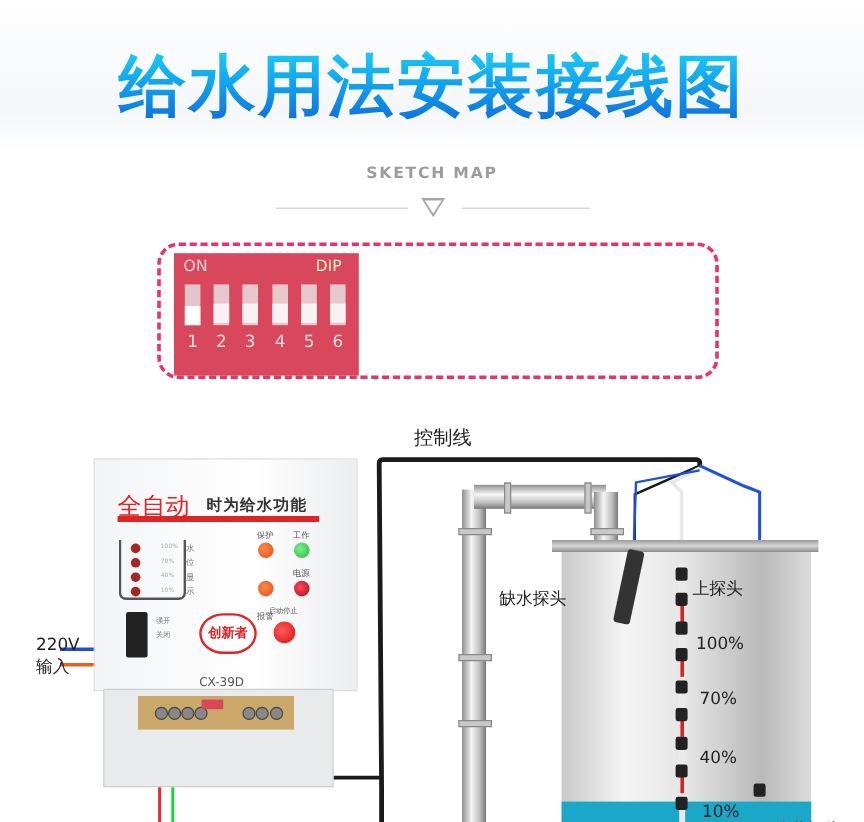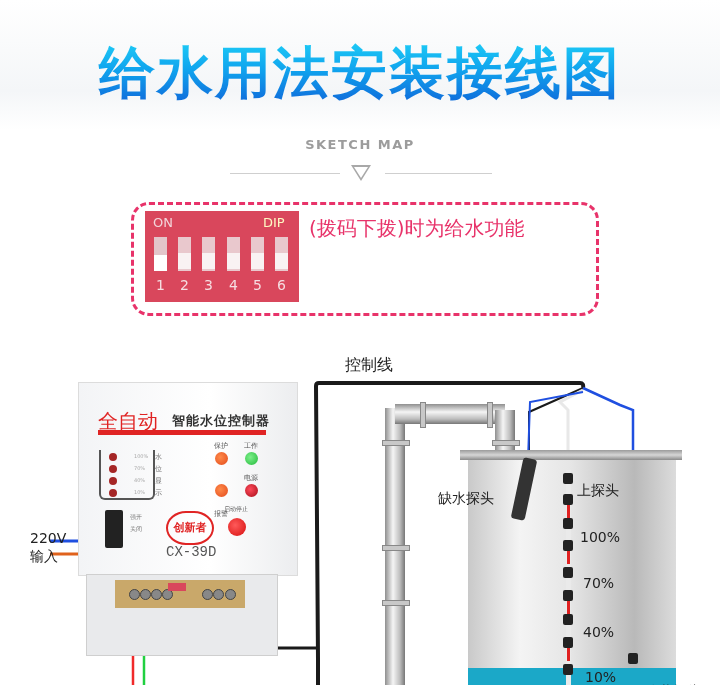--- a/index.html
+++ b/index.html
@@ -6,21 +6,21 @@
   body{width:720px;height:685px;position:relative;overflow:hidden;background:#ffffff;font-family:"DejaVu Sans",sans-serif;}
   .abs{position:absolute;}
   .hero-bg{left:0;top:0;width:720px;height:130px;background:linear-gradient(#ffffff 0%,#f4f6f8 70%,#ffffff 100%);}
   .title{left:0;top:38px;width:720px;text-align:center;font-size:56px;font-weight:bold;letter-spacing:2px;
     background:linear-gradient(#1fd0f7 0%,#10a4ee 45%,#0f63d8 100%);-webkit-background-clip:text;background-clip:text;color:transparent;line-height:70px;}
   .sketch{left:0;top:137px;width:720px;text-align:center;font-size:13px;font-weight:bold;letter-spacing:1.5px;color:#9c9c9c;}
   .hr{height:1px;background:#cfcfcf;top:173px;}
   .tri{left:351px;top:165px;width:0;height:0;border-left:10px solid transparent;border-right:10px solid transparent;border-top:16px solid #a8a8a8;}
   .tri-inner{left:354px;top:167px;width:0;height:0;border-left:7px solid transparent;border-right:7px solid transparent;border-top:11px solid #ffffff;}
   .dashbox{left:131px;top:202px;width:462px;height:108px;border:3px dashed #e8336a;border-radius:18px;}
-  .dip{left:145px;top:211px;width:154px;height:91px;background:#d9475c;}
+  .dip{left:145px;top:211px;width:154px;height:102px;background:#d9475c;}
   .dip .on{left:8px;top:4px;font-size:13px;color:#f3d5da;}
   .dip .diplbl{left:118px;top:4px;font-size:13px;color:#fef9c3;}
   .sw{width:13px;height:34px;top:26px;background:#e9c8cd;}
   .sw .knob{position:absolute;left:0;top:16px;width:13px;height:16px;background:#f9f2f3;}
   .sw.off .knob{top:17px;background:#ffffff;}
   .sw.off{background:#e3c5ca;}
   .dnum{top:66px;font-size:14px;color:#f6dde1;width:13px;text-align:center;}
   .desc{left:309px;top:215px;font-size:20px;line-height:26px;color:#e8336a;}
   
   .ctrl-label{left:345px;top:355px;font-size:16px;color:#222;}
@@ -30,21 +30,21 @@
   .brand-small{left:172px;top:412px;font-size:13px;font-weight:bold;color:#333;letter-spacing:1px;}
   .redstrip{left:98px;top:430px;width:168px;height:5px;background:#e02424;}
   .lvlbox{left:99px;top:450px;width:52px;height:48px;border:2px solid #555;border-top:none;border-radius:0 0 6px 6px;}
   .lvl-led{width:8px;height:8px;border-radius:50%;background:#a52626;}
   .lvl-txt{font-size:5px;color:#aaa;}
   .side-txt{font-size:7px;color:#777;}
   .led-label{font-size:7px;color:#555;}
   .led{width:13px;height:13px;border-radius:50%;}
   .rocker{left:105px;top:510px;width:18px;height:38px;background:#222;border-radius:2px;}
   .logo{left:166px;top:511px;width:44px;height:30px;border:2px solid #e02424;border-radius:50%/60%;font-size:11px;font-weight:bold;color:#e02424;text-align:center;line-height:30px;}
-  .model{left:166px;top:544px;font-size:14px;color:#555;font-family:Liberation Mono, monospace;}
+  .model{left:166px;top:564px;font-size:10px;color:#555;}
   .bigbtn{left:228px;top:518px;width:18px;height:18px;border-radius:50%;background:radial-gradient(circle at 40% 40%,#ff5a5a,#d60e0e);}
   .start-lbl{left:224px;top:505px;font-size:6px;color:#555;}
   .terminal{left:115px;top:580px;width:130px;height:28px;background:#c9a86a;}
   .tscrew{width:9px;height:9px;border-radius:50%;background:#888;top:9px;border:1px solid #444;}
   .dipmini{left:168px;top:583px;width:18px;height:8px;background:#d9475c;}
   .lbl-220{left:10px;top:529px;font-size:14px;color:#222;line-height:18px;margin-left:20px;}
   
   .pipe-v{left:385px;top:408px;width:20px;height:277px;background:linear-gradient(90deg,#8f8f8f,#f5f5f5 40%,#bdbdbd 75%,#777);}
   .pipe-h{left:395px;top:404px;width:110px;height:20px;background:linear-gradient(#8f8f8f,#f5f5f5 40%,#bdbdbd 75%,#777);}
   .pipe-v2{left:495px;top:410px;width:20px;height:44px;background:linear-gradient(90deg,#8f8f8f,#f5f5f5 40%,#bdbdbd 75%,#777);}
@@ -92,21 +92,20 @@
       <div class="knob"></div>
     </div>
   <span class="abs dnum" style="left:9px;">1</span>
   <span class="abs dnum" style="left:33px;">2</span>
   <span class="abs dnum" style="left:57px;">3</span>
   <span class="abs dnum" style="left:82px;">4</span>
   <span class="abs dnum" style="left:106px;">5</span>
   <span class="abs dnum" style="left:130px;">6</span>
 </div>
 <div class="abs desc">
-  <div>(拨码下拨)时为给水功能</div>
 </div>
 
 <svg class="abs" style="left:0;top:0;" width="720" height="685">
 
   <path d="M318 685 L318 660 L318 658 L316 386 Q316 383 319 383 L580 383 Q584 383 583 388" fill="none" stroke="#1a1a1a" stroke-width="4"></path>
   <path d="M218 648 L318 648" fill="none" stroke="#1a1a1a" stroke-width="3"></path>
 
   <path d="M583 388 L529 412 L529 460" fill="none" stroke="#1a1a1a" stroke-width="2"></path>
   <path d="M583 390 L560 402 L568 410 L568 470" fill="none" stroke="#e8e8e8" stroke-width="3"></path>
   <path d="M583 388 L620 405 L633 410 L633 652" fill="none" stroke="#1f4fe0" stroke-width="2.5"></path>
@@ -120,21 +119,21 @@
 
   <path d="M207 590 L215 648" fill="none" stroke="#e8e8e8" stroke-width="2"></path>
   <path d="M217 590 L217 648" fill="none" stroke="#1f4fe0" stroke-width="2"></path>
   <path d="M229 590 L218 648" fill="none" stroke="#1a1a1a" stroke-width="2"></path>
 </svg>
 <div class="abs ctrl-label">控制线</div>
 
 <div class="abs box"></div>
 <div class="abs box-bottom"></div>
 <div class="abs brand-big">全自动</div>
-<div class="abs brand-small">智能水位控制器</div>
+<div class="abs brand-small">时为给水功能</div>
 <div class="abs redstrip"></div>
 <div class="abs lvlbox">
   <div class="abs lvl-led" style="left:8px;top:3px;"></div>
   <div class="abs lvl-led" style="left:8px;top:15px;"></div>
   <div class="abs lvl-led" style="left:8px;top:27px;"></div>
   <div class="abs lvl-led" style="left:8px;top:39px;"></div>
   <span class="abs lvl-txt" style="left:33px;top:3px;">100%</span>
   <span class="abs lvl-txt" style="left:33px;top:15px;">70%</span>
   <span class="abs lvl-txt" style="left:33px;top:27px;">40%</span>
   <span class="abs lvl-txt" style="left:33px;top:39px;">10%</span>
@@ -184,21 +183,21 @@
 <div class="abs clamp" style="left:382px;top:545px;width:26px;height:4px;"></div>
 <div class="abs clamp" style="left:382px;top:600px;width:26px;height:4px;"></div>
 <div class="abs clamp" style="left:420px;top:402px;width:4px;height:24px;"></div>
 <div class="abs clamp" style="left:487px;top:402px;width:4px;height:24px;"></div>
 <div class="abs clamp" style="left:492px;top:440px;width:26px;height:4px;"></div>
 
 <div class="abs tank"></div>
 <div class="abs tank-rim"></div>
 <div class="abs water"></div>
 <div class="abs sensor"></div>
-<div class="abs tank-lbl" style="left:438px;top:490px;">缺水探头</div>
+<div class="abs tank-lbl" style="left:416px;top:490px;">缺水探头</div>
 
 <div class="abs probe-rod"></div>
 <div class="abs probe-red" style="top:505px;height:18px;"></div>
 <div class="abs probe-red" style="top:548px;height:16px;"></div>
 <div class="abs probe-red" style="top:598px;height:16px;"></div>
 <div class="abs probe-red" style="top:645px;height:16px;"></div>
 <div class="abs probe-blk" style="top:473px;"></div>
 <div class="abs probe-blk" style="top:494px;"></div>
 <div class="abs probe-blk" style="top:518px;"></div>
 <div class="abs probe-blk" style="top:540px;"></div>

